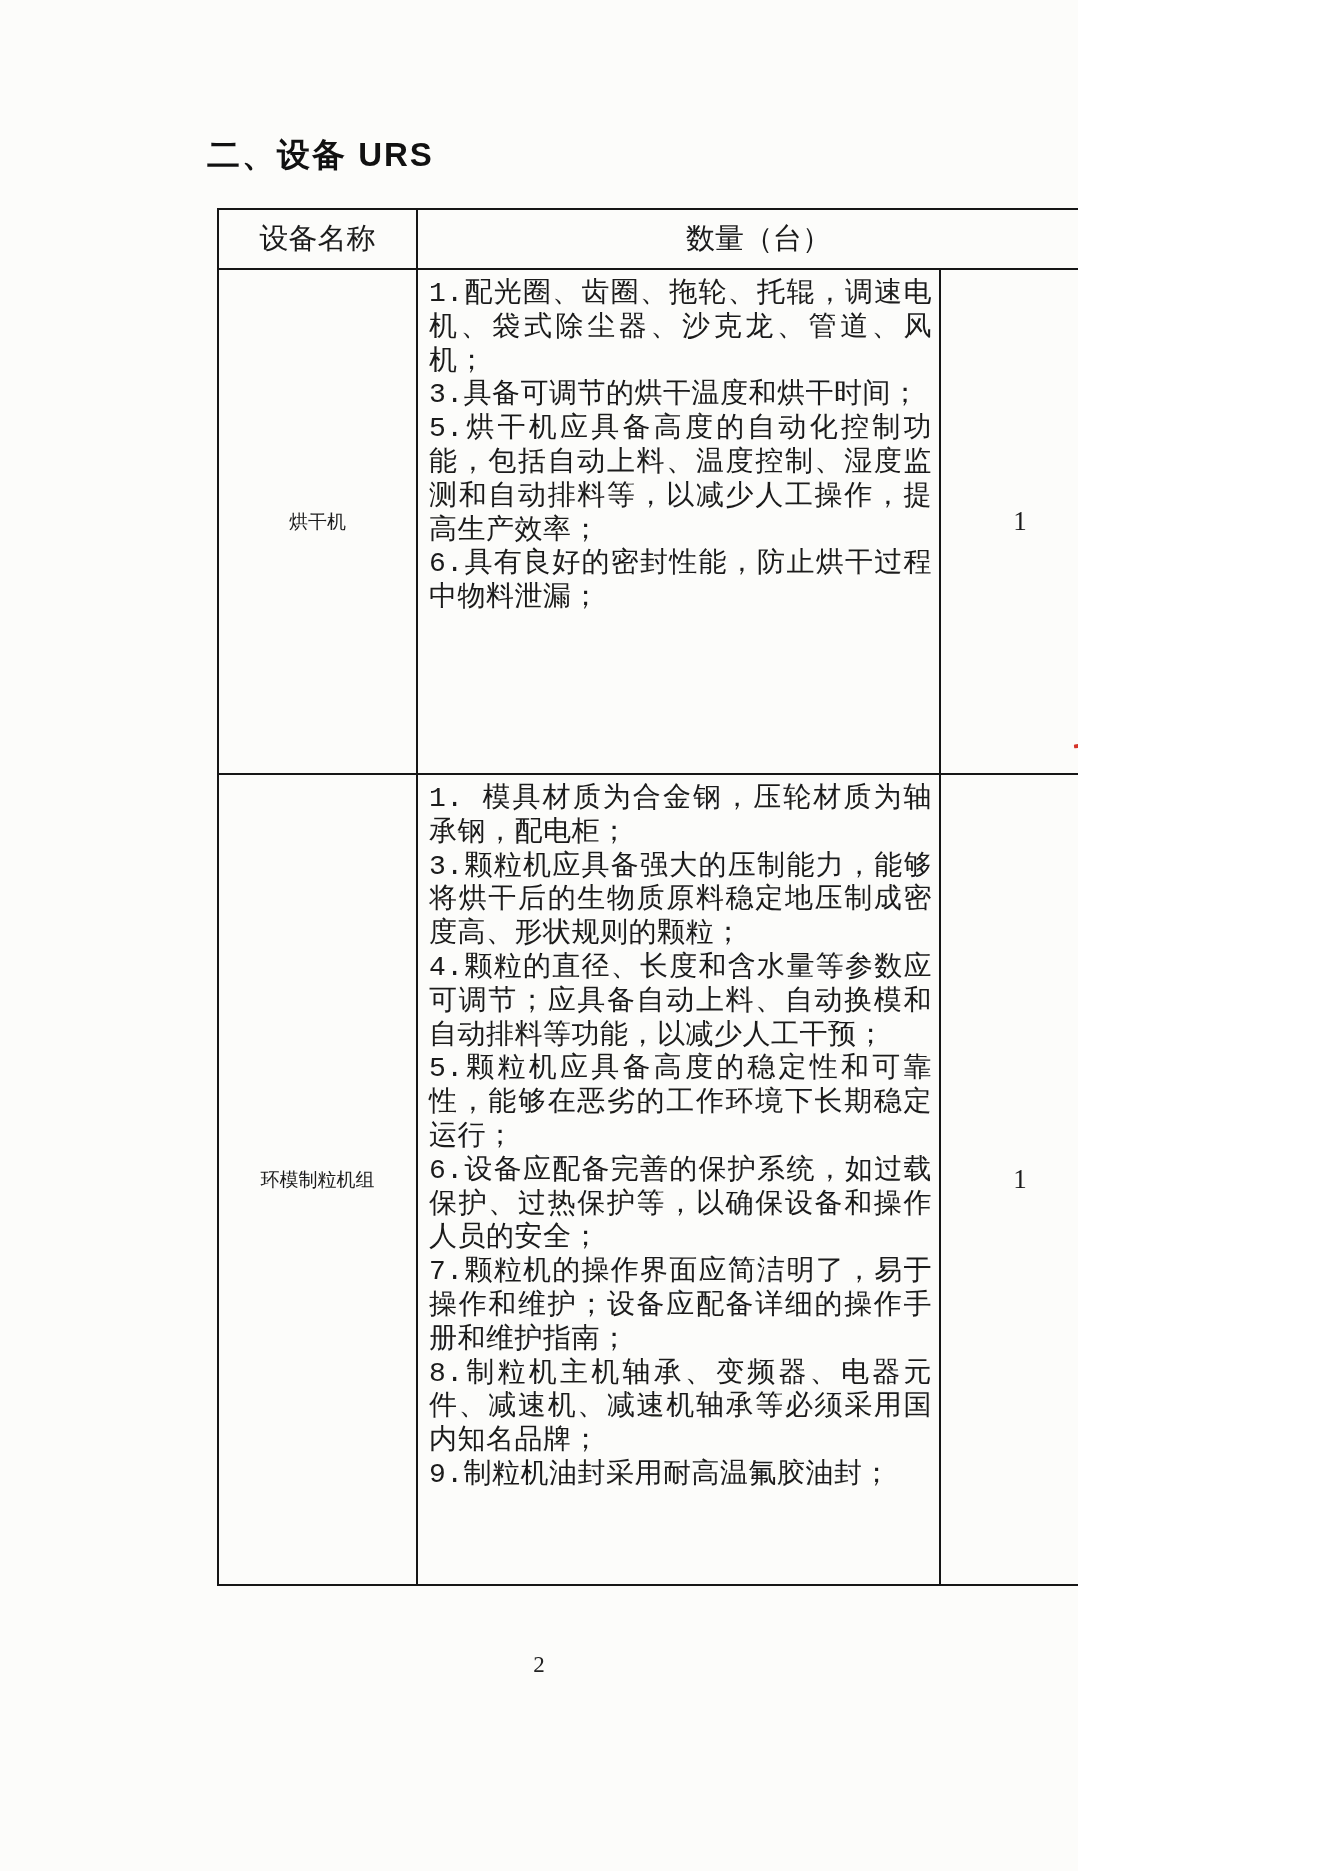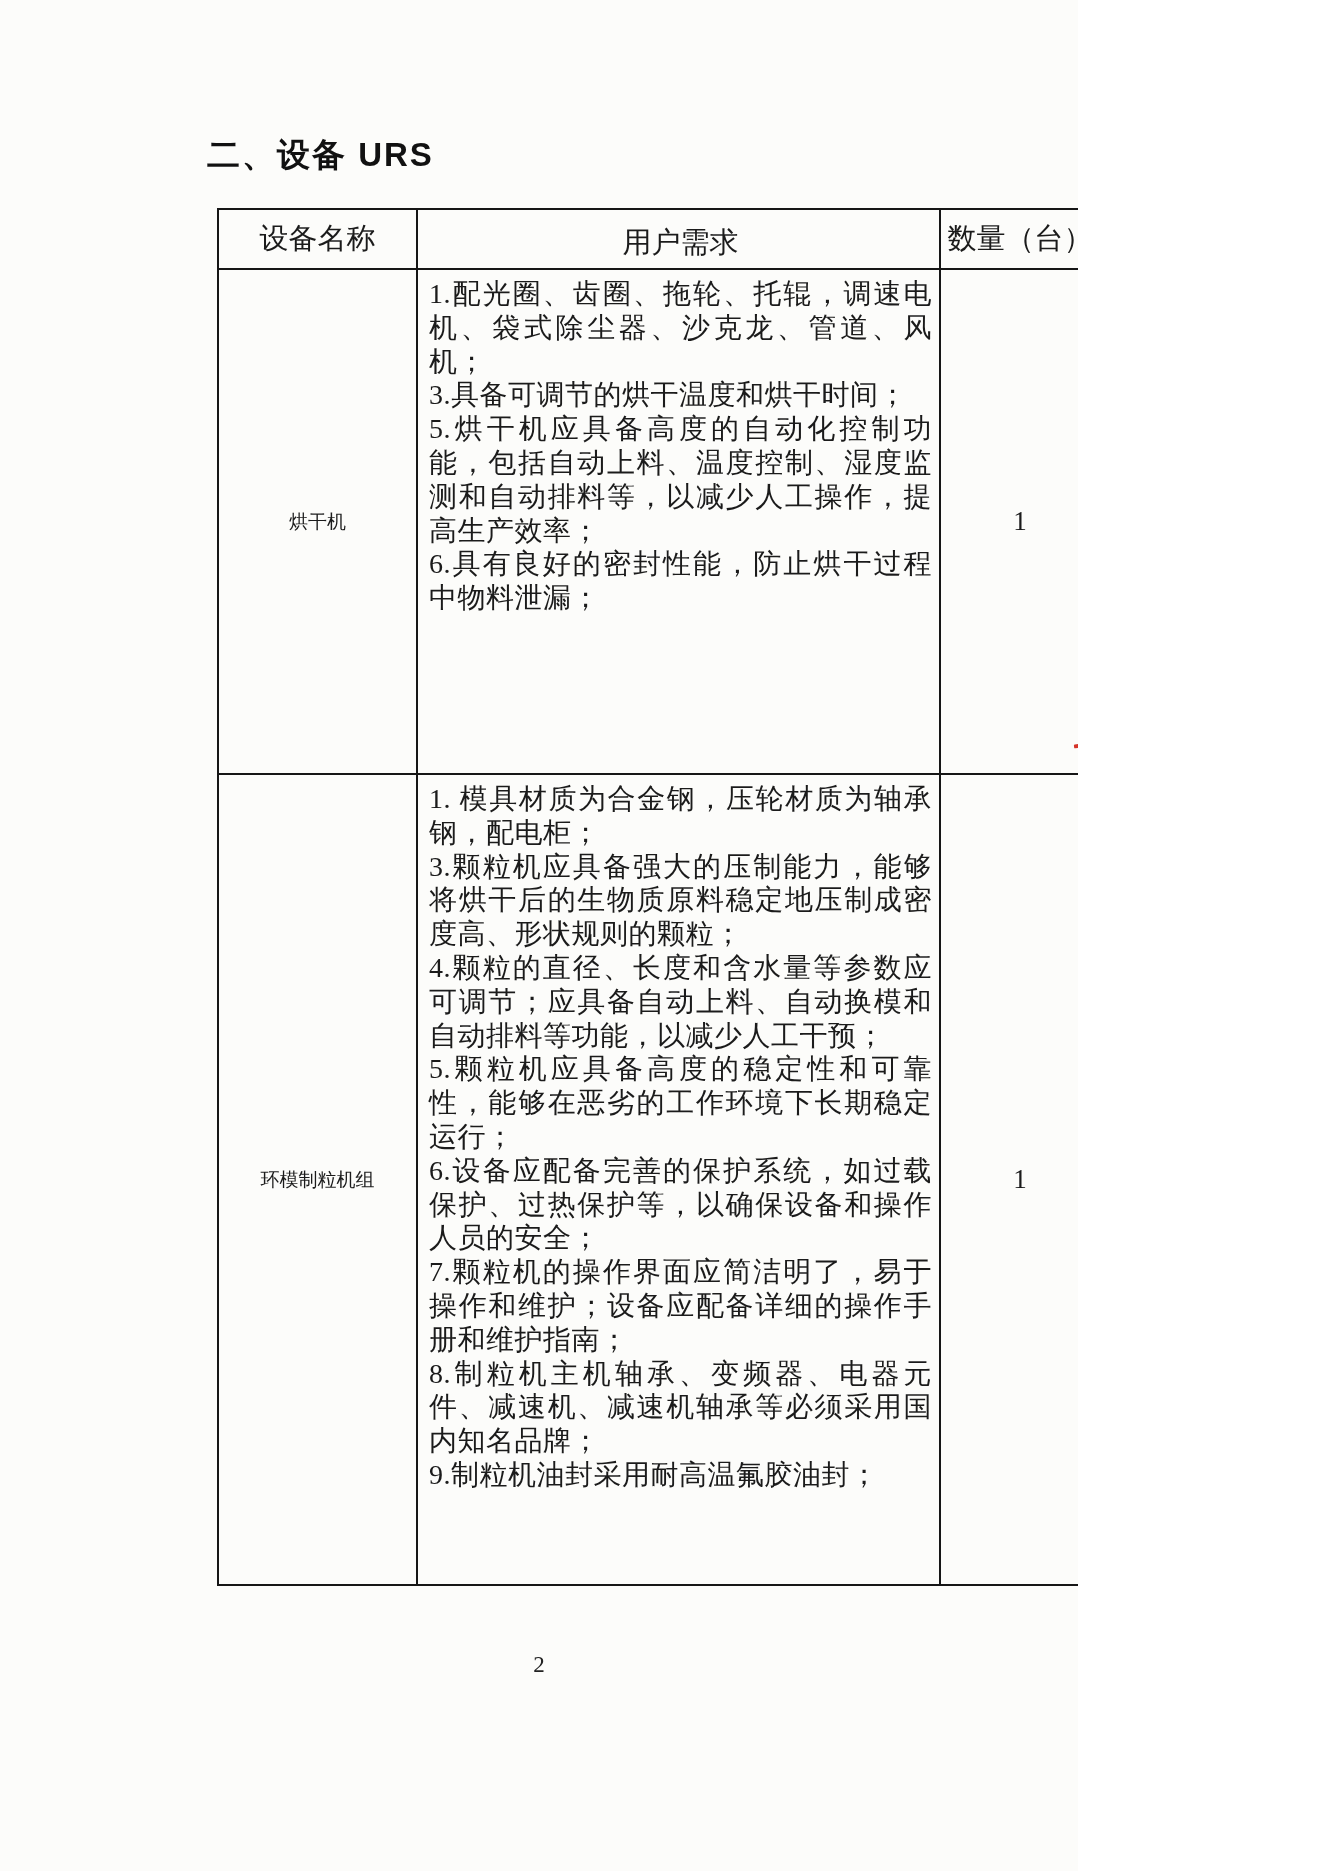--- a/index.html
+++ b/index.html
@@ -59,20 +59,21 @@
   .header-row .hcell {
     display:flex; align-items:center; justify-content:center;
     font-size:29px;
   }
   .req-item {
     margin:0;
     font-size:28px;
     line-height:33.8px;
     text-align:justify;
     letter-spacing:0.5px;
+    font-family:Liberation Mono, monospace;
   }
   .page-number {
     position:absolute;
     top:1652px;
     left:0; width:100%;
     text-align:center;
     font-size:23px;
     color:#222;
   }
   
@@ -121,21 +122,20 @@
 <body>
 
 <div class="page">
 
   <div class="doc-title">二、设备 URS</div>
 
   <div class="urs-table">
 
     <div class="t-row header-row">
       <div class="cell cell-name hcell">设备名称</div>
-      <div class="cell cell-req hcell">用户需求</div>
       <div class="cell cell-qty hcell">数量（台）</div>
     </div>
 
     <div class="t-row row-equip row-h1">
       <div class="cell cell-name">烘干机</div>
       <div class="cell cell-req">
           <p class="req-item">1.配光圈、齿圈、拖轮、托辊，调速电机、袋式除尘器、沙克龙、管道、风机；</p>
           <p class="req-item">3.具备可调节的烘干温度和烘干时间；</p>
           <p class="req-item">5.烘干机应具备高度的自动化控制功能，包括自动上料、温度控制、湿度监测和自动排料等，以减少人工操作，提高生产效率；</p>
           <p class="req-item">6.具有良好的密封性能，防止烘干过程中物料泄漏；</p>

